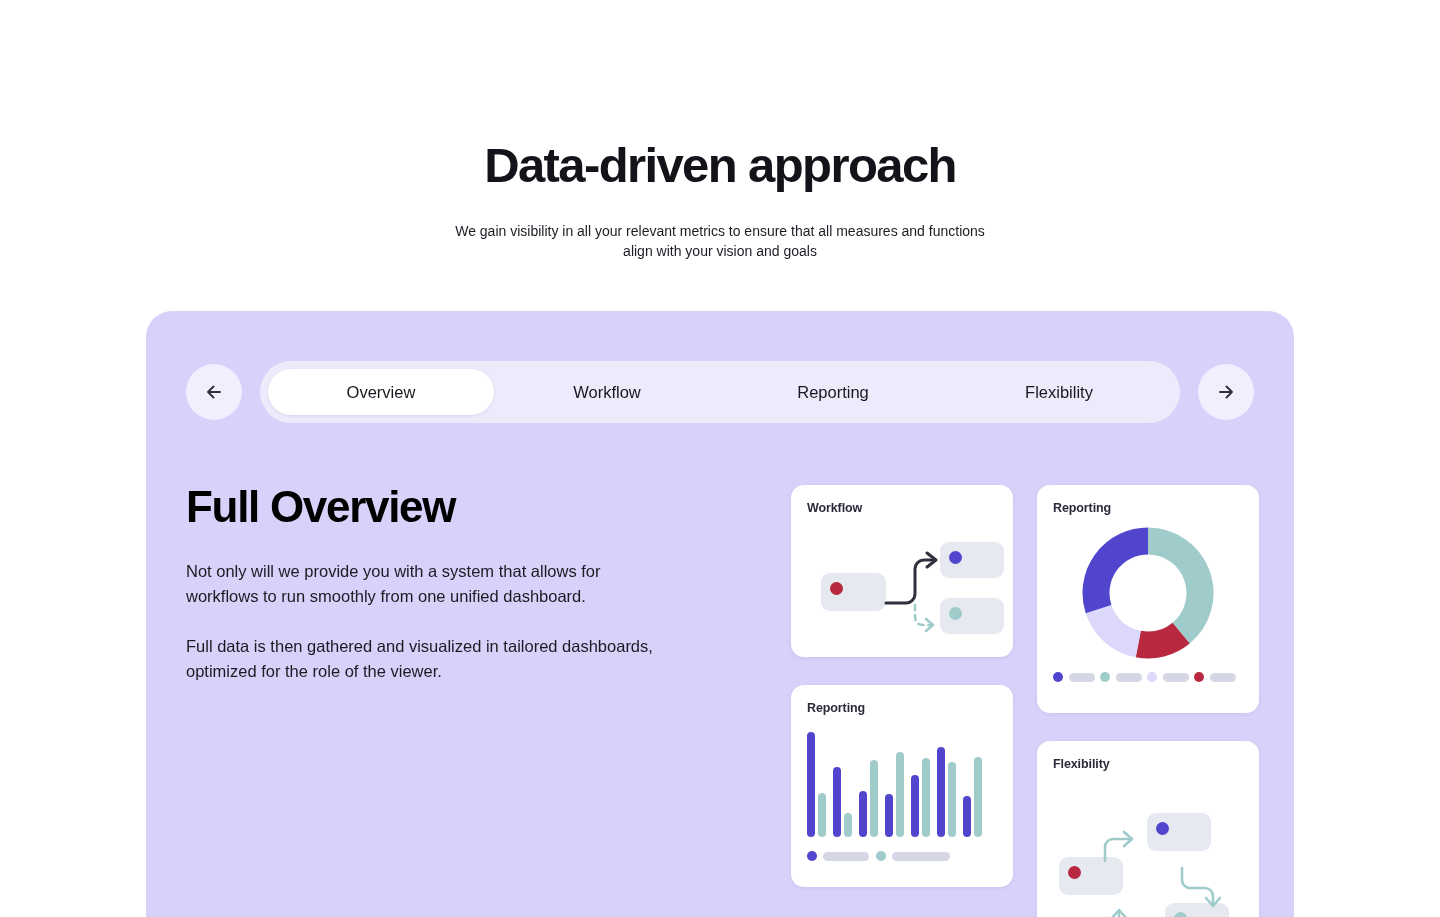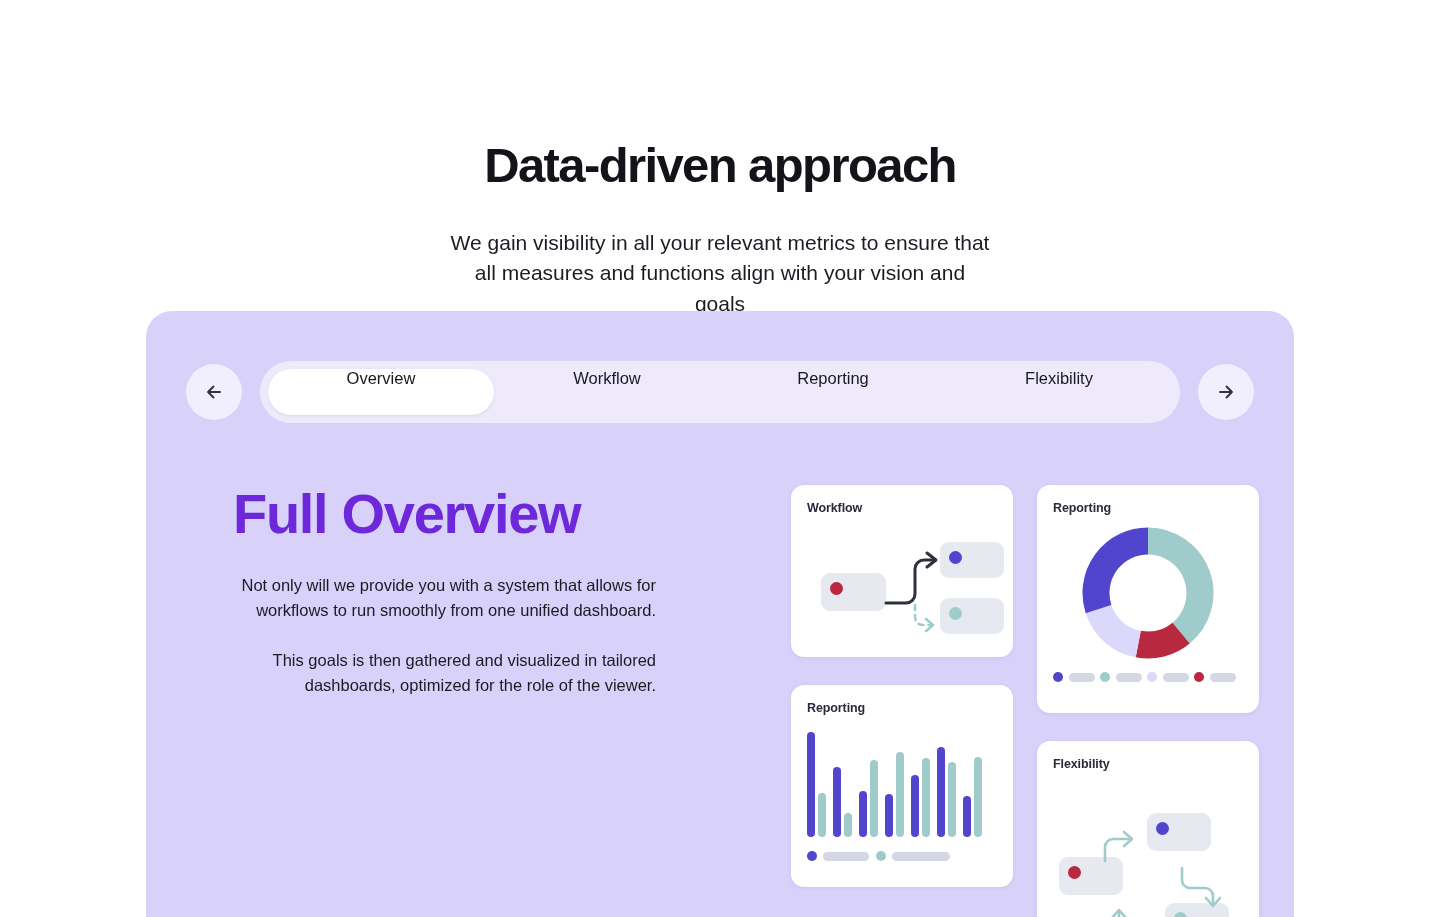--- a/index.html
+++ b/index.html
@@ -20,23 +20,23 @@
 
   .page-title {
     font-size: 49px;
     font-weight: 700;
     letter-spacing: -1.6px;
     color: #13131a;
     line-height: 1.12;
   }
 
   .page-subtitle {
-    margin: 35px auto 0;
+    margin: 28px auto 0;
     width: 540px;
-    font-size: 21px;
+    font-size: 14px;
     line-height: 1.45;
     color: #1c1c24;
     font-weight: 400;
   }
 
   
   .panel {
     position: absolute;
     left: 146px;
     top: 311px;
@@ -80,53 +80,51 @@
     display: flex;
     align-items: center;
     padding: 0 8px;
   }
 
   .tab {
     flex: 1 1 0;
     height: 46px;
     border-radius: 26px;
     display: flex;
-    align-items: flex-start;
+    align-items: center;
     justify-content: center;
     font-size: 16.5px;
     color: #181820;
     cursor: pointer;
     white-space: nowrap;
   }
   .tab.active {
     background: #ffffff;
     box-shadow: 0 1px 3px rgba(40,20,90,.10);
   }
 
   
   .content { position: absolute; left: 0; top: 120px; width: 100%; }
 
   .left-col { position: absolute; left: 40px; top: 52px; width: 470px; }
 
   .section-title {
-    font-size: 56px;
+    font-size: 44px;
     font-weight: 700;
     letter-spacing: -1.3px;
-    color: #6d28d9;
+    color: #000000;
     line-height: 1.1;
-    margin-left: 47px;
   }
 
   .body-copy { margin-top: 28px; }
   .body-copy p {
     font-size: 16.5px;
     line-height: 25px;
     color: #1b1b23;
     margin-bottom: 25px;
-    text-align: right;
   }
   .body-copy p:last-child { margin-bottom: 0; }
 
   
   .cards {
     position: absolute;
     left: 645px;
     top: 54px;
     width: 470px;
     display: flex;
@@ -240,21 +238,21 @@
         </span>
       </div>
     </div>
 
     <div class="content">
 
       <div class="left-col">
         <h2 class="section-title">Full Overview</h2>
         <div class="body-copy">
           <p>Not only will we provide you with a system that allows for workflows to run smoothly from one unified dashboard.</p>
-          <p>This goals is then gathered and visualized in tailored dashboards, optimized for the role of the viewer.</p>
+          <p>Full data is then gathered and visualized in tailored dashboards, optimized for the role of the viewer.</p>
         </div>
       </div>
 
       <div class="cards">
 
         <div class="card-col">
 
           <div class="card card-workflow">
             <div class="card-title">Workflow</div>
             <div class="diagram">

